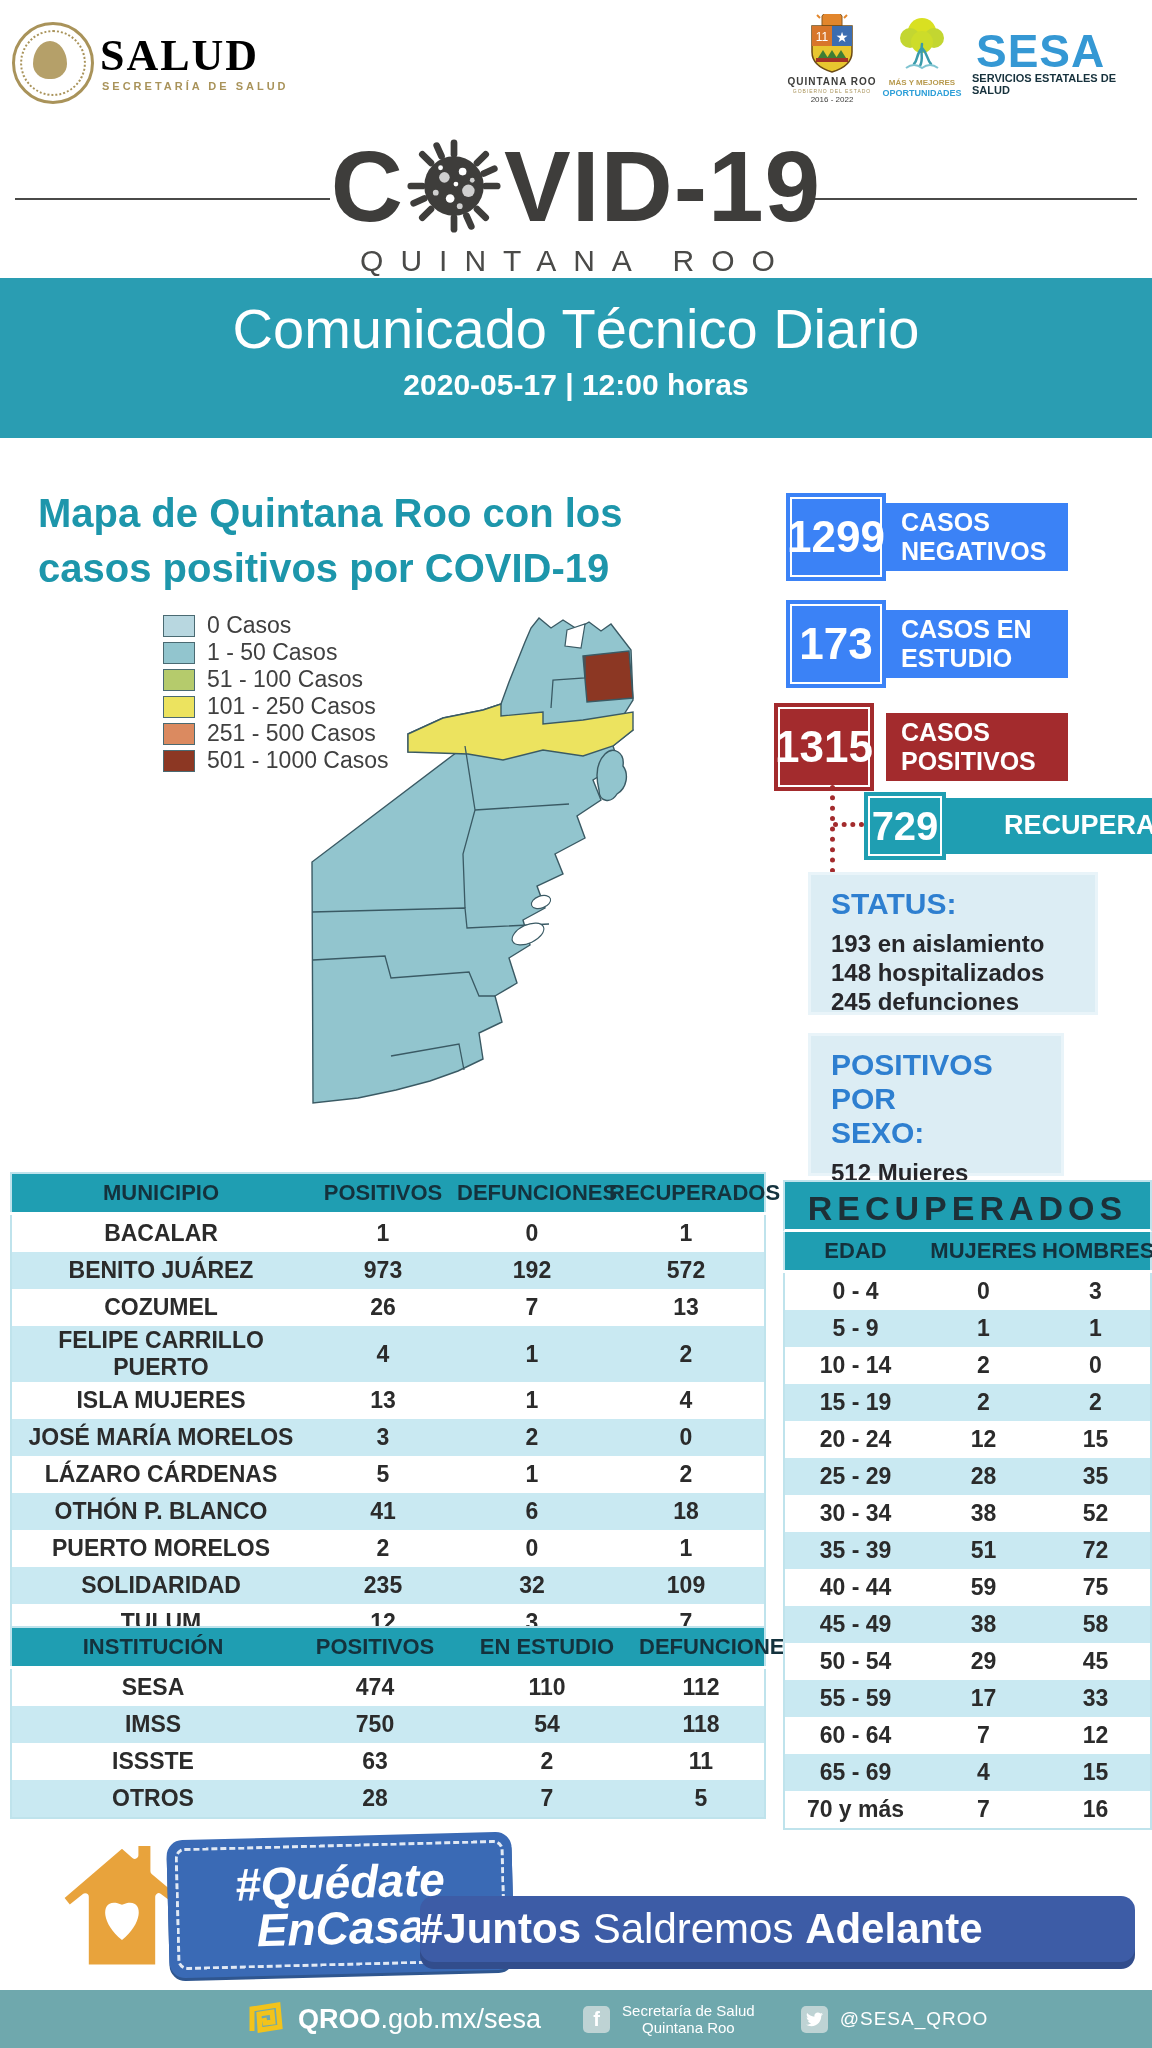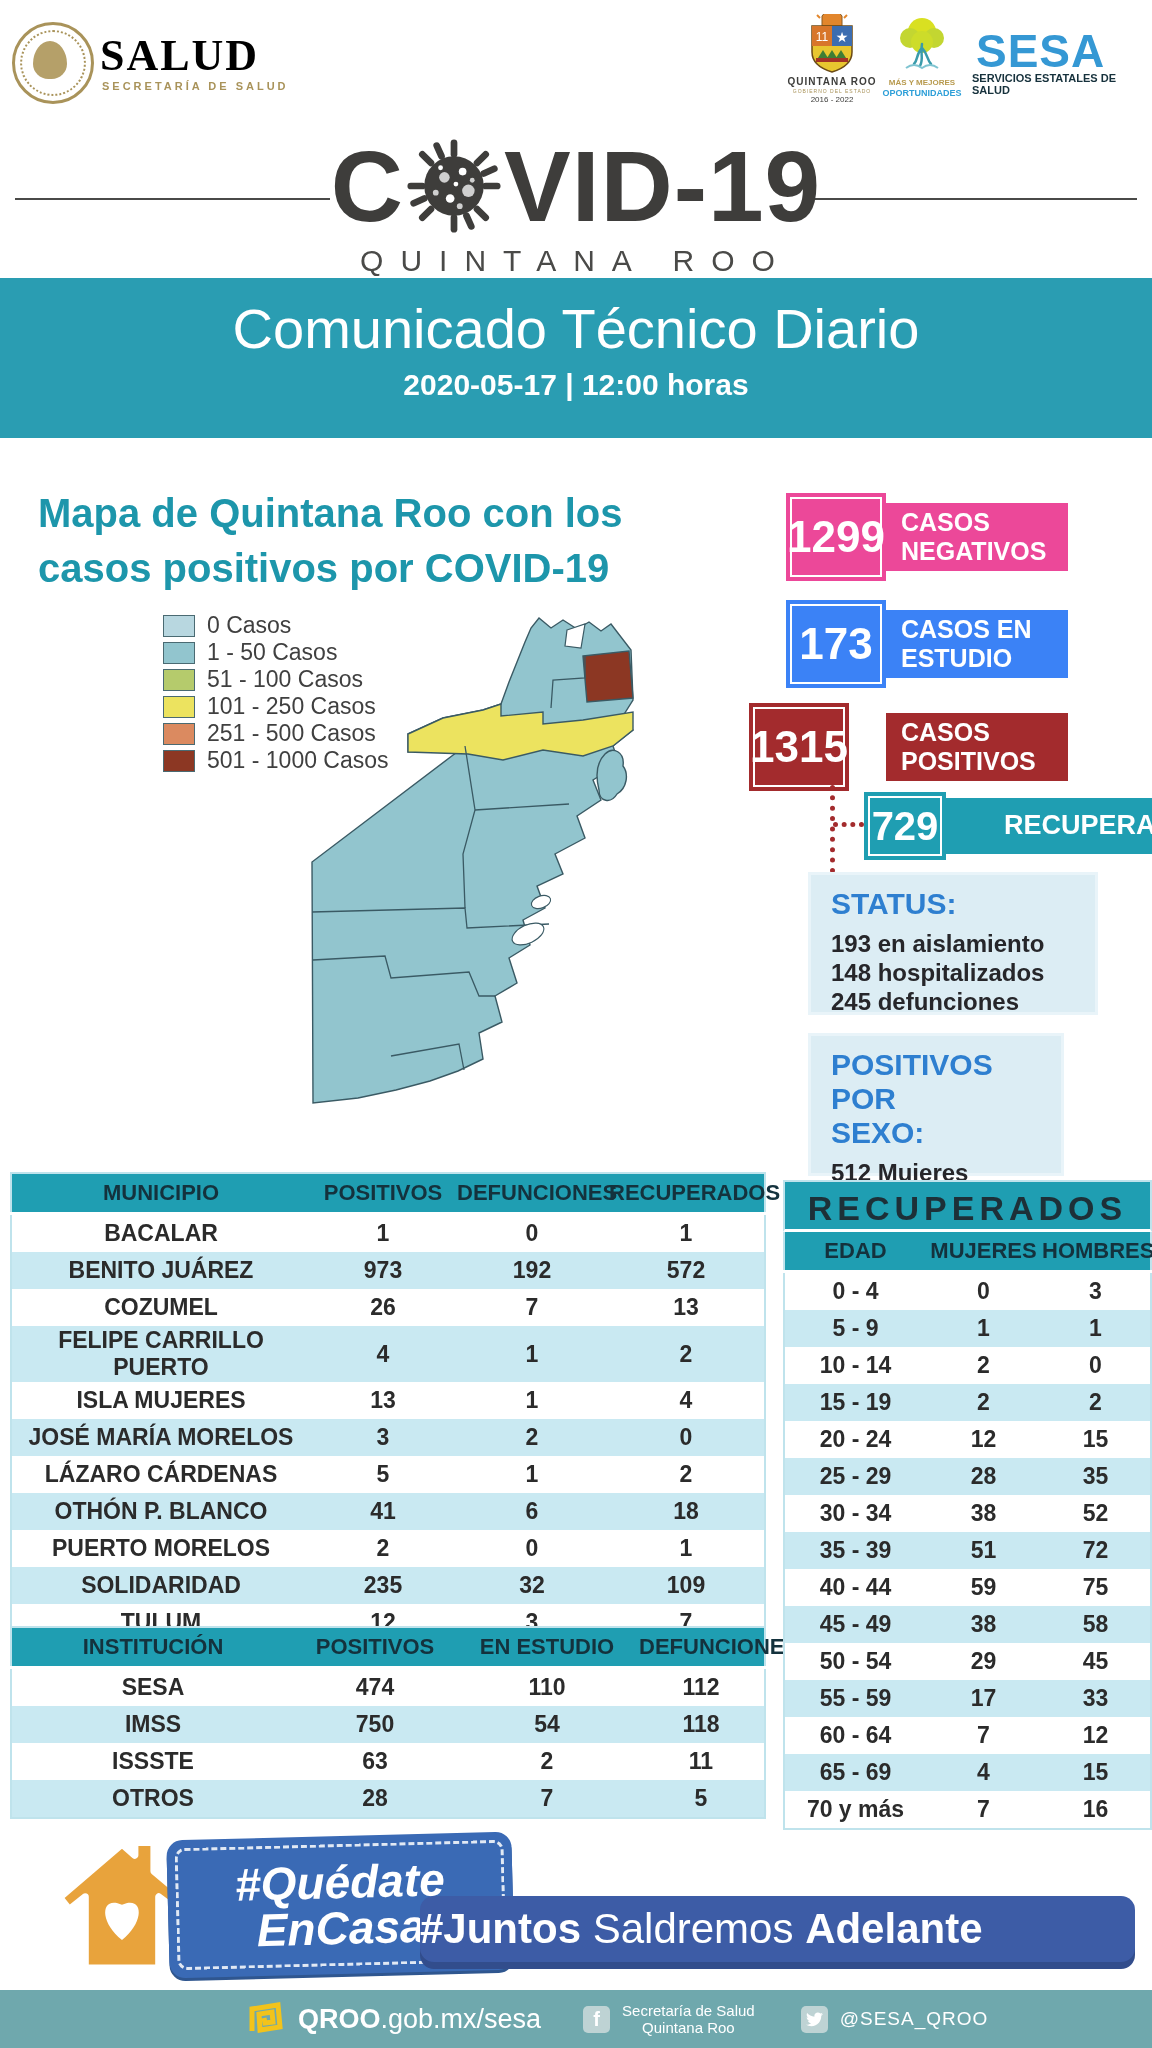--- a/index.html
+++ b/index.html
@@ -40,27 +40,27 @@
   .map-title{left:38px;top:486px;font-size:40px;line-height:55px;font-weight:bold;color:#1d96ab;}
   .legend{left:163px;top:612px;}
   .legend-item{display:flex;align-items:center;height:27px;}
   .legend-item .swatch{width:30px;height:20px;border:1px solid #4a6a72;margin-right:12px;flex:0 0 auto;}
   .legend-item .legend-label{font-size:23px;color:#404040;}
 
   
   .stat-num{position:absolute;display:flex;align-items:center;justify-content:center;color:#fff;font-weight:bold;}
   .stat-num::after{content:"";position:absolute;inset:4px;border:2px solid #fff;}
   .stat-label{position:absolute;display:flex;align-items:center;color:#fff;font-weight:bold;font-size:25px;line-height:1.15;padding-left:15px;box-sizing:border-box;}
-  .g-green{background:#ec4899;}  .g-yellow{background:#3b82f6;}
+  .g-green{background:#3b82f6;}  .g-yellow{background:#3b82f6;}
   .g-red{background:#a32b2d;}    .g-teal{background:#1f9eb2;}
   .num-1{left:786px;top:493px;width:100px;height:88px;font-size:44px;}
   .lab-1{left:886px;top:503px;width:182px;height:68px;}
   .num-2{left:786px;top:600px;width:100px;height:88px;font-size:44px;}
   .lab-2{left:886px;top:610px;width:182px;height:68px;}
-  .num-3{left:749px;top:703px;width:100px;height:88px;font-size:44px;}
+  .num-3{left:774px;top:703px;width:100px;height:88px;font-size:44px;}
   .lab-3{left:886px;top:713px;width:182px;height:68px;}
   .num-4{left:864px;top:792px;width:82px;height:68px;font-size:40px;}
   .lab-4{left:946px;top:798px;width:206px;height:56px;font-size:27px;padding-left:58px;}
   .dot-v{left:830px;top:785px;height:88px;width:0;border-left:5px dotted #a32b2d;}
   .dot-h{left:833px;top:822px;width:31px;height:0;border-top:5px dotted #a32b2d;}
 
   
   .info-box{background:#dcedf4;border:3px solid #e9f4f9;box-sizing:border-box;padding:12px 20px;}
   .status-box{left:808px;top:872px;width:290px;height:143px;}
   .sexo-box{left:808px;top:1033px;width:256px;height:143px;}

